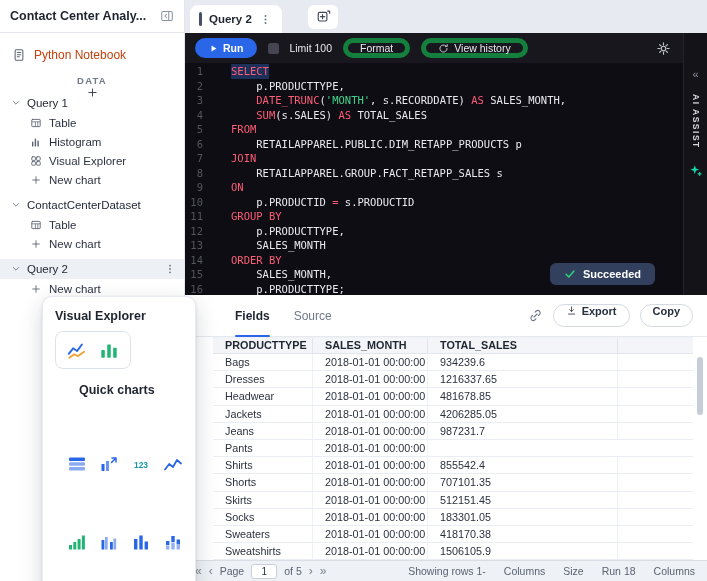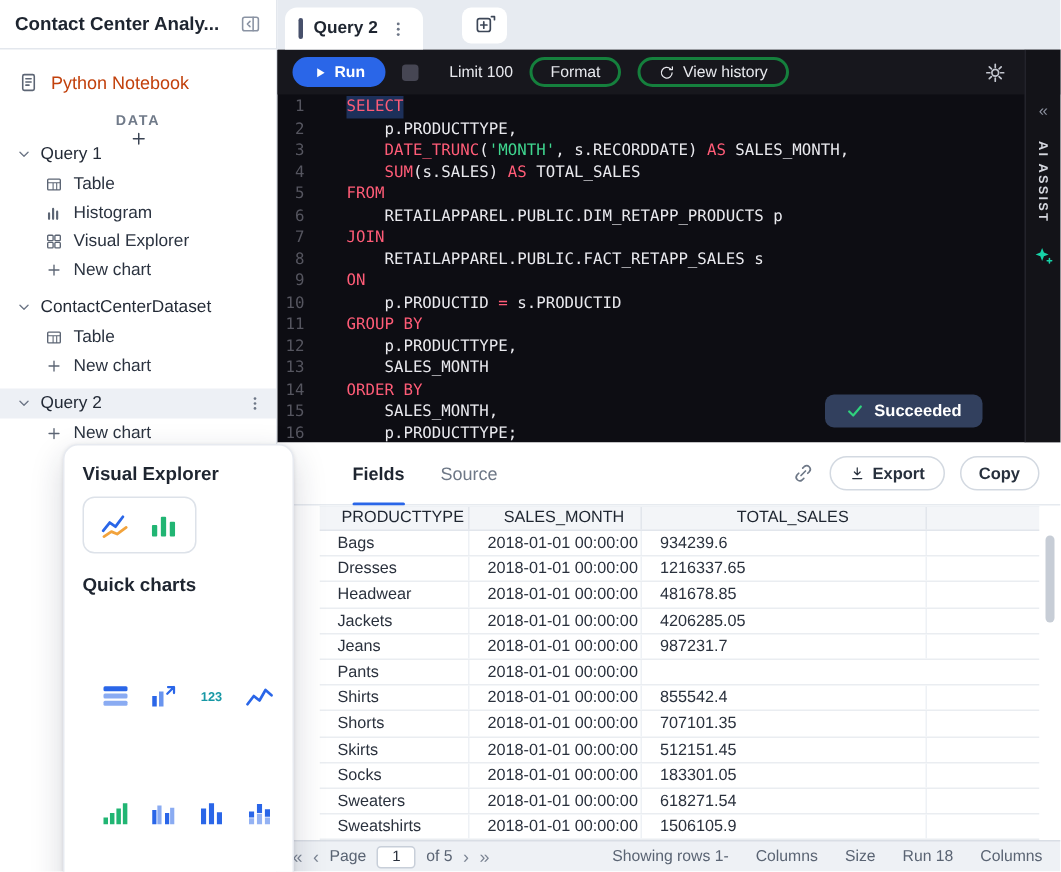--- a/index.html
+++ b/index.html
@@ -34,24 +34,24 @@
   .tnode .icw{color:#6d7686;}
   .tnode.selected{background:#edf0f5;}
   .tnode .tlab{flex:1;}
   .tchild{height:19px;display:flex;align-items:center;gap:7px;padding-left:30px;font-size:11.5px;color:#2b3340;cursor:pointer;}
   .tchild .icw{color:#5c6574;}
 
   
   .editor{position:absolute;left:185px;top:33px;width:522px;height:262px;background:#0d0d13;z-index:1;}
   .etoolbar{height:30px;display:flex;align-items:center;gap:11px;padding:0 36px 0 10px;background:#17171d;}
   .run-btn{height:20px;border:none;border-radius:11px;background:#2a66e8;color:#fff;display:inline-flex;align-items:center;gap:5px;padding:0 14px;font-size:10.5px;font-weight:700;font-family:inherit;cursor:pointer;}
-  .limit{display:inline-flex;align-items:center;gap:20px;color:#e8e9ee;font-size:10.5px;cursor:pointer;}
+  .limit{display:inline-flex;align-items:center;gap:10px;color:#e8e9ee;font-size:10.5px;cursor:pointer;}
   .cbox{width:11px;height:11px;border-radius:2.5px;background:#464653;display:inline-block;}
   .pill{font-family:inherit;cursor:pointer;}
-  .pill.dark{height:20px;border-radius:11px;border:2px solid #15803d;background:transparent;color:#e8e9ee;display:inline-flex;align-items:center;gap:5px;padding:0 12px;font-size:10.5px;}
+  .pill.dark{height:20px;border-radius:11px;border:5px solid #15803d;background:transparent;color:#e8e9ee;display:inline-flex;align-items:center;gap:5px;padding:0 12px;font-size:10.5px;}
   .gear{margin-left:auto;color:#c3c6cf;cursor:pointer;}
   .code{position:absolute;top:30px;left:0;right:24px;bottom:0;font-family:"DejaVu Sans Mono",monospace;font-size:10.5px;line-height:14.5px;overflow:hidden;padding-top:1px;}
   .cl{display:flex;}
   .ln{width:18px;text-align:right;color:#55555f;flex:none;margin-right:10px;}
   .ct{white-space:pre;color:#e9e9ee;margin-left:18px;}
   .ct.sel{background:rgba(54,104,208,.38);}
   .tk-kw{color:#ff5c77;} .tk-st{color:#3fd68f;} .tk-tx{color:#e9e9ee;}
   .succeeded{position:absolute;right:52px;bottom:10px;background:#32405e;border-radius:6px;display:flex;align-items:center;gap:7px;padding:5px 14px;color:#fff;font-size:11px;font-weight:600;}
   .succeeded .icw{color:#2fd27d;}
   .ai-strip{position:absolute;top:0;right:0;width:24px;height:100%;background:#131318;border-left:1px solid #23232b;display:flex;flex-direction:column;align-items:center;padding-top:36px;gap:14px;}
@@ -60,42 +60,42 @@
   .ai-spark{color:#17d3a8;cursor:pointer;}
 
   
   .results{position:absolute;left:185px;top:295px;width:522px;height:265px;background:#fff;z-index:1;}
   .res-header{height:42px;display:flex;align-items:center;gap:24px;padding:0 14px 0 50px;border-bottom:1px solid #e6eaef;}
   .res-tab{font-size:12px;color:#6e7887;position:relative;cursor:pointer;}
   .res-tab.active{color:#1e2530;font-weight:700;}
   .res-tab.active:after{content:"";position:absolute;left:0;right:0;bottom:-14px;height:2px;background:#2a66e8;border-radius:1px;}
   .res-actions{margin-left:auto;display:flex;align-items:center;gap:10px;}
   .linkic{color:#6e7887;cursor:pointer;}
-  .pill.light{height:23px;border-radius:12px;border:1px solid #d3d9e1;background:#fff;color:#27303d;display:inline-flex;align-items:center;gap:5px;padding:0 12px;font-size:11px;font-weight:600;}
+  .pill.light{height:23px;border-radius:12px;border:1px solid #d3d9e1;background:#fff;color:#27303d;display:inline-flex;gap:5px;padding:0 12px;font-size:11px;font-weight:600;}
   .res-table{position:absolute;top:42px;left:28px;right:14px;bottom:0;overflow:hidden;font-size:10.8px;}
   .thead{display:flex;height:17px;background:#f3f5f8;border-bottom:1px solid #e2e6ec;border-top:1px solid #eef1f5;}
-  .th{font-weight:400;color:#1e2530;padding:1px 0 0 12px;border-right:1px solid #e2e6ec;cursor:pointer;text-align:center;}
+  .th{font-weight:700;color:#1e2530;padding:1px 0 0 12px;border-right:1px solid #e2e6ec;cursor:pointer;}
   .c0{width:100px;flex:none;} .c1{width:115px;flex:none;} .c2{width:190px;flex:none;}
   .trow{display:flex;height:17.2px;border-bottom:1px solid #eaedf1;}
   .td{padding:2px 0 0 12px;color:#2a313d;border-right:1px solid #eef1f5;white-space:nowrap;overflow:hidden;}
   .vscroll{position:absolute;right:4px;top:62px;width:6px;height:58px;border-radius:3px;background:#c7cdd6;cursor:pointer;}
 
   
   .statusbar{position:absolute;left:185px;bottom:0;width:522px;height:21px;background:#eef1f5;border-top:1px solid #d9dee5;display:flex;align-items:center;gap:7px;padding:0 12px 0 10px;font-size:10.5px;color:#5a6473;z-index:1;}
   .pg-btn{color:#7b8493;font-size:12px;line-height:1;cursor:pointer;}
   .pg-input{width:26px;height:15px;border:1px solid #c8cfd9;border-radius:3px;background:#fff;font-size:10px;text-align:center;color:#2a313d;font-family:inherit;}
   .sb-right{margin-left:auto;display:flex;align-items:center;gap:18px;white-space:nowrap;}
 
   
   .popup{position:absolute;left:42px;top:296px;width:154px;background:#fff;border-radius:10px;border:1px solid #e7eaf0;box-shadow:0 1px 3px rgba(25,35,60,.12),0 8px 22px rgba(25,35,60,.18);padding:12px;z-index:10;}
   .pop-title{font-size:12.5px;font-weight:700;color:#1e2530;}
   .explorer-box{margin-top:8px;display:inline-flex;gap:10px;border:1px solid #dde2e9;border-radius:8px;padding:7px 10px;cursor:pointer;}
   .qi{display:inline-flex;width:20px;height:20px;}
   .qi.big{width:22px;height:22px;}
-  .qt{margin-top:14px;}
+  .qt{margin-top:14px;margin-left:24px;}
   .qc-grid{margin-top:8px;display:grid;grid-template-columns:repeat(4,1fr);row-gap:8px;}
   .qc{background:none;border:none;padding:0;display:flex;align-items:center;justify-content:flex-end;height:22px;cursor:pointer;margin-top:48px;}
 </style>
 </head>
 <body>
 
 <div class="app">
 
   <header class="topbar">
     <div class="tb-left">
@@ -309,21 +309,21 @@
         <div class="cl">
           <span class="ln">6</span>
           <span class="ct"><span class="tk-tx">    RETAILAPPAREL.PUBLIC.DIM_RETAPP_PRODUCTS p</span></span>
         </div>
         <div class="cl">
           <span class="ln">7</span>
           <span class="ct"><span class="tk-kw">JOIN</span></span>
         </div>
         <div class="cl">
           <span class="ln">8</span>
-          <span class="ct"><span class="tk-tx">    RETAILAPPAREL.PUBLIC.FACT_RETAPP_SALES s</span></span>
+          <span class="ct"><span class="tk-tx">    RETAILAPPAREL.GROUP.FACT_RETAPP_SALES s</span></span>
         </div>
         <div class="cl">
           <span class="ln">9</span>
           <span class="ct"><span class="tk-kw">ON</span></span>
         </div>
         <div class="cl">
           <span class="ln">10</span>
           <span class="ct"><span class="tk-tx">    p.PRODUCTID </span><span class="tk-kw">=</span><span class="tk-tx"> s.PRODUCTID</span></span>
         </div>
         <div class="cl">
@@ -448,21 +448,21 @@
             <div class="td c2">512151.45</div>
           </div>
           <div class="trow">
             <div class="td c0">Socks</div>
             <div class="td c1">2018-01-01 00:00:00</div>
             <div class="td c2">183301.05</div>
           </div>
           <div class="trow">
             <div class="td c0">Sweaters</div>
             <div class="td c1">2018-01-01 00:00:00</div>
-            <div class="td c2">618271.54</div>
+            <div class="td c2">418170.38</div>
           </div>
           <div class="trow">
             <div class="td c0">Sweatshirts</div>
             <div class="td c1">2018-01-01 00:00:00</div>
             <div class="td c2">1506105.9</div>
           </div>
         </div>
     </div>
     <div class="vscroll"></div>
   </section>

